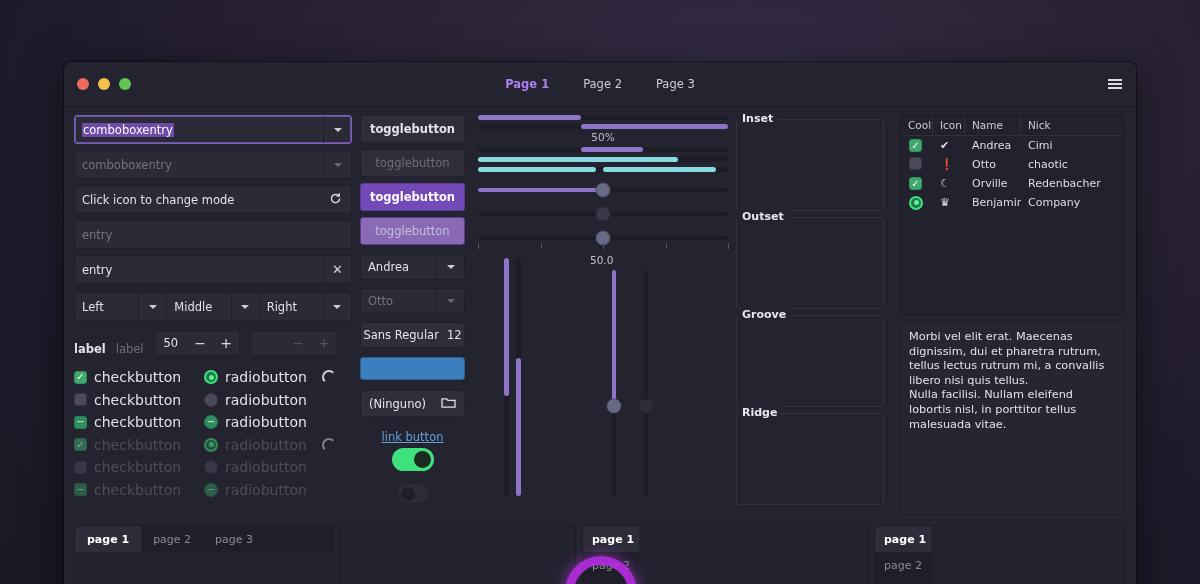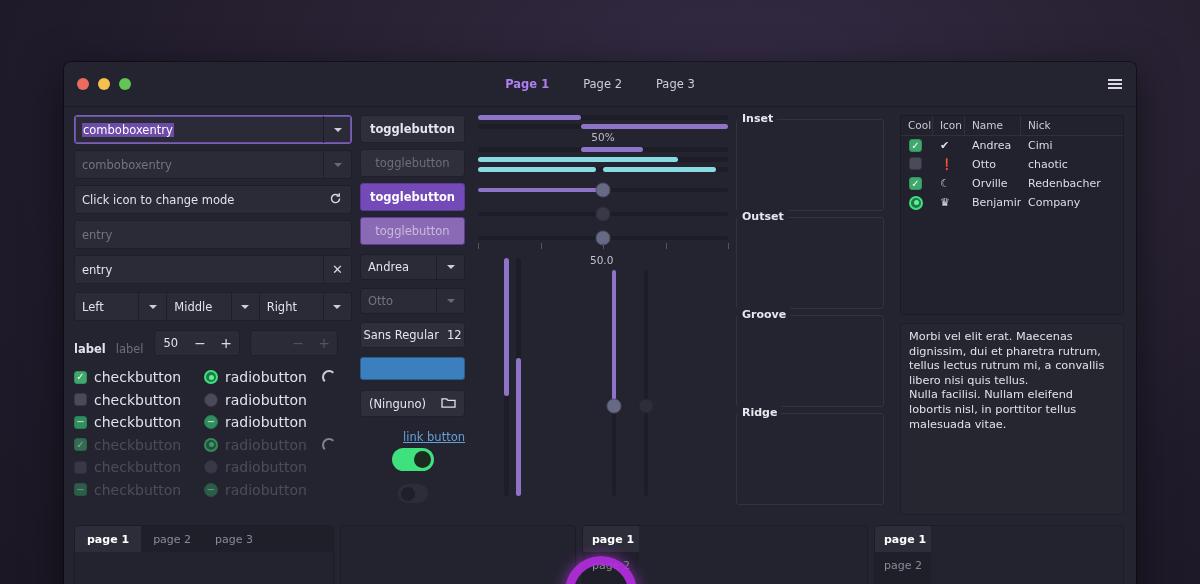--- a/index.html
+++ b/index.html
@@ -353,21 +353,21 @@
 
       <div class="filebtn" style="margin-bottom:13px;">
         <span>(Ninguno)</span>
         <span>
           <svg width="15" height="13" viewBox="0 0 16 14">
               <path d="M1 12V3h5l1.4 1.8H15V12z" fill="none" stroke="#e2e0ea" stroke-width="1.4"></path>
             </svg>
         </span>
       </div>
 
-      <div style="text-align:right;margin-bottom:4px;">
+      <div style="text-align:center;margin-bottom:4px;">
         <span class="linkbtn">link button</span>
       </div>
 
       <div style="display:flex;justify-content:center;margin-bottom:13px;">
         <div class="switch">
             <i></i>
           </div>
       </div>
       <div style="display:flex;justify-content:center;">
         <div class="switch off" style="width:30px;height:19px;">

